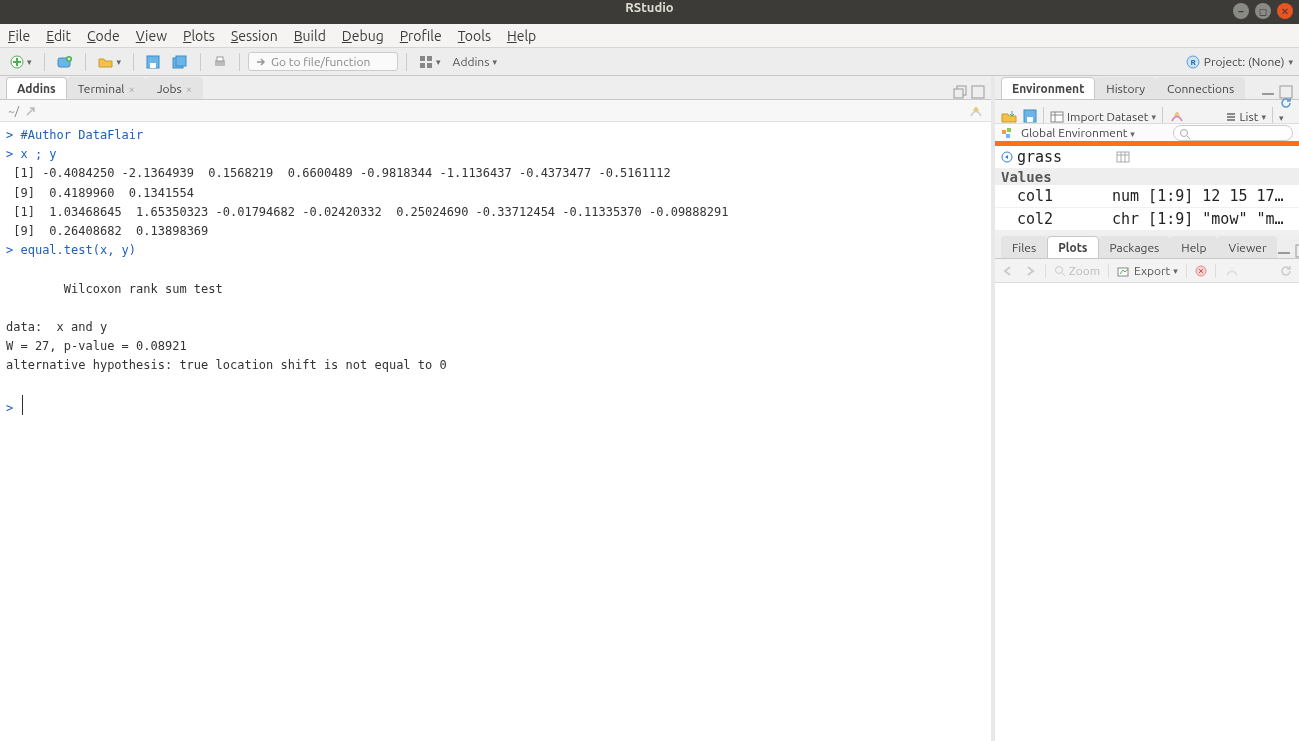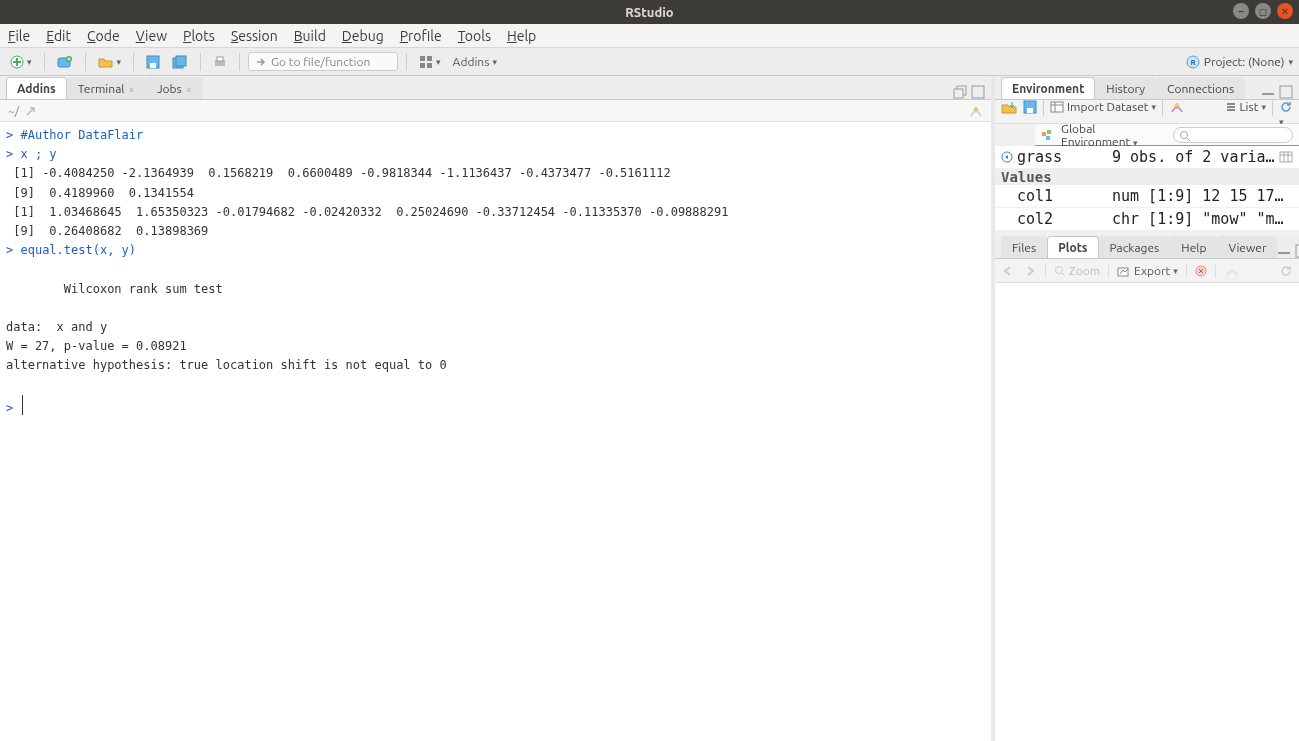--- a/index.html
+++ b/index.html
@@ -12,21 +12,21 @@
   height: 741px;
   overflow: hidden;
   display: flex;
   flex-direction: column;
 }
 .titlebar {
   background: #3c3b37;
   color: #dfdbd2;
   height: 24px;
   display: flex;
-  align-items: center;
+  align-items: flex-start;
   justify-content: center;
   position: relative;
   font-size: 13px;
   font-weight: bold;
 }
 .titlebar .wc {
   position: absolute;
   right: 6px;
   top: 3px;
   display: flex;
@@ -134,31 +134,30 @@
   overflow:auto; white-space:pre-wrap;
   color:#333;
 }
 .console .prompt { color:#1f5fbf; }
 .console .cmd { color:#1f5fbf; }
 .cursor {
   display:inline-block; width:1px; height:20px; background:#333; vertical-align:text-bottom;
   margin-left:2px;
 }
 .envtoolbar {
-  background:#f3f3f3; height:24px; display:flex; align-items:flex-start;
+  background:#f3f3f3; height:24px; display:flex; align-items:flex-end;
   padding:0 6px; gap:6px; border-bottom:1px solid #ddd;
   font-size:12px; color:#444;
 }
 .envtoolbar .ddlabel { display:flex; align-items:center; gap:3px; }
 .envtoolbar .spacer { flex:1; }
 .envsub {
   background:#fbfbfb; height:22px; display:flex; align-items:center;
   padding:0 6px; gap:6px; font-size:12px; color:#444;
-  border-bottom:1px solid #f97316;
-  margin-left:40px;
+  border-bottom:5px solid #f97316;
 }
 .envsub input {
   border:1px solid #ccc; border-radius:10px; padding:1px 18px 1px 8px;
   font-size:11px; width:120px; background:#fff;
 }
 .envlist {
   font-family: "DejaVu Sans Mono","Ubuntu Mono", monospace;
   font-size:15px;
   background:#fff;
 }
@@ -436,21 +435,20 @@
 
     <div class="envlist">
       <div class="envrow">
         <span class="exp">
           <svg width="12" height="12">
               <circle cx="6" cy="6" r="5" fill="#fff" stroke="#3b7bd6"></circle>
               <path d="M4 6l3-2v4z" fill="#3b7bd6"></path>
             </svg>
         </span>
         <span class="k">grass</span>
-        <span class="v">9 obs. of 2 varia…</span>
         <span style="margin-left:4px;">
           <svg width="14" height="12">
               <rect x="1" y="1" width="12" height="10" fill="#fff" stroke="#aaa"></rect>
               <path d="M1 4h12M5 1v10M9 1v10" stroke="#aaa"></path>
             </svg>
         </span>
       </div>
       <div class="envsection">Values</div>
       <div id="env-rows">
           <div class="envrow">

